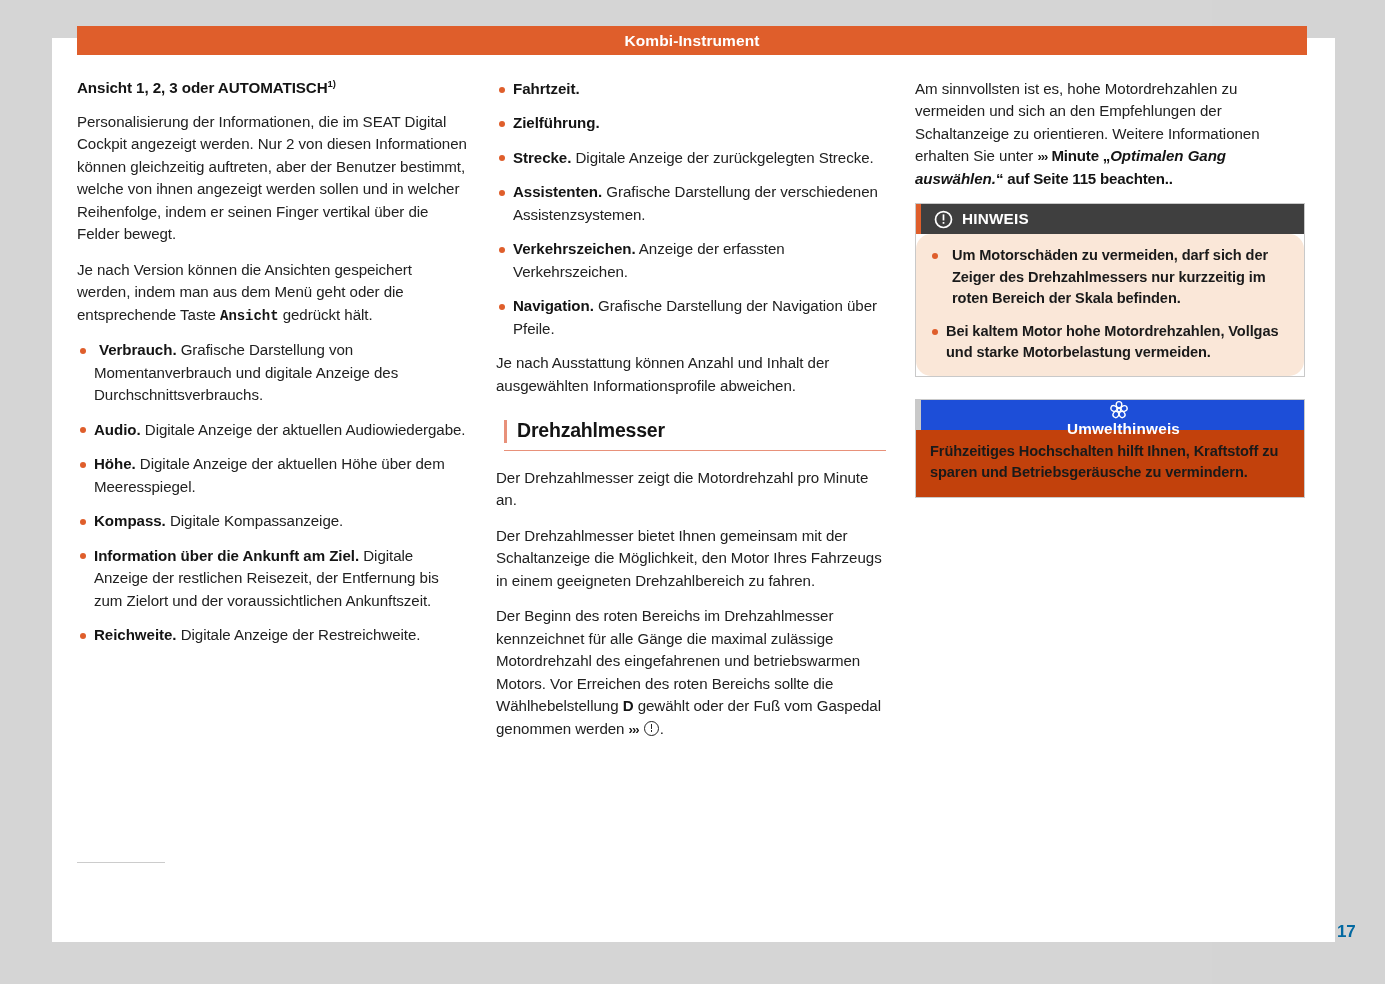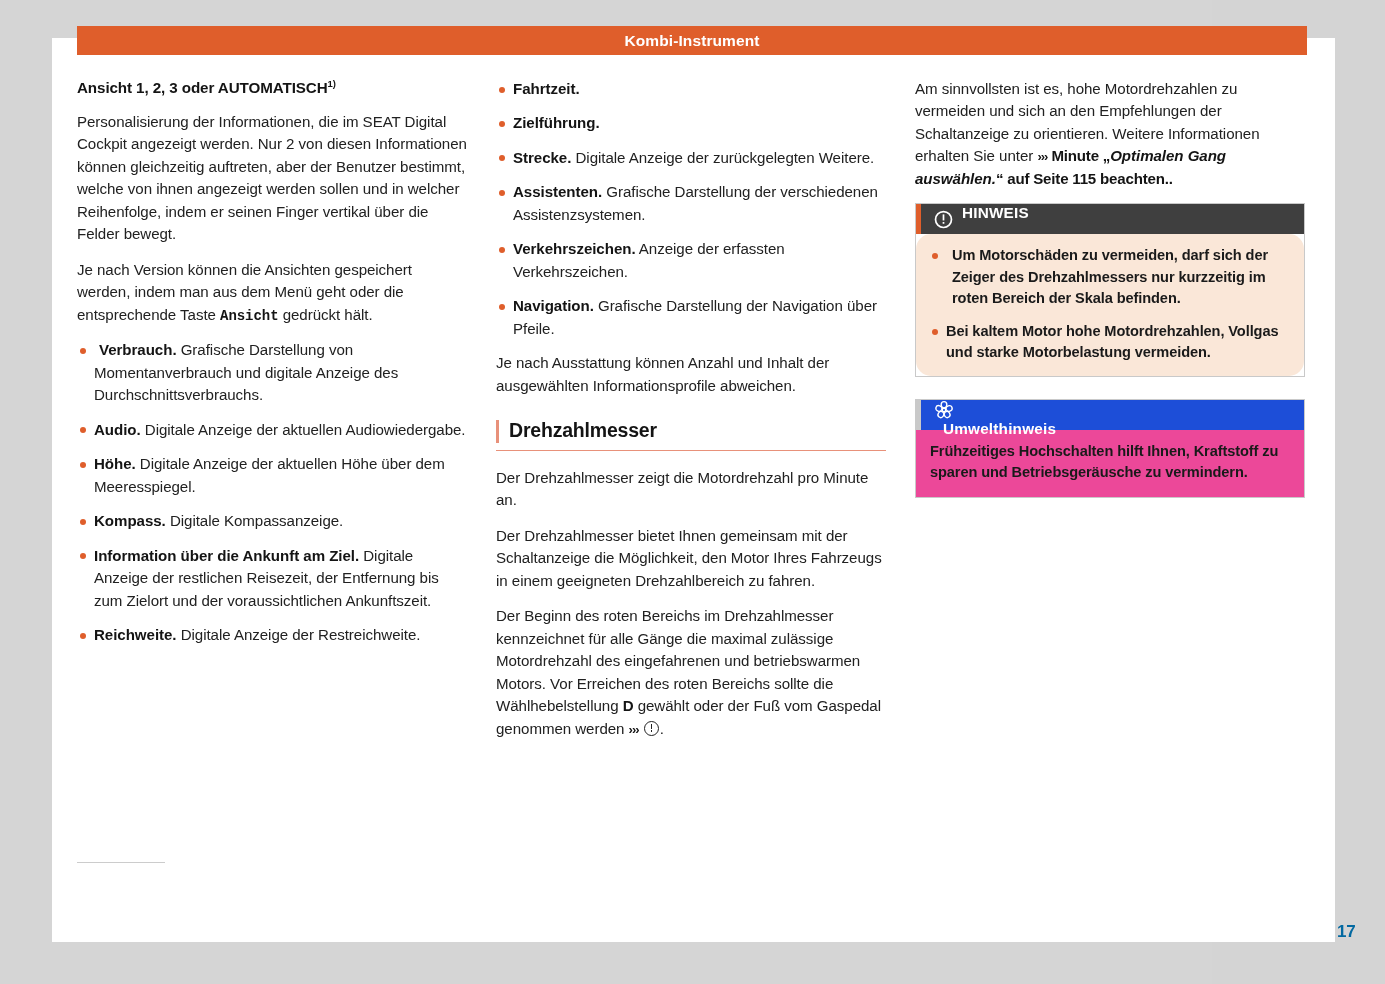--- a/index.html
+++ b/index.html
@@ -177,21 +177,21 @@
     top: 8.6px;
     margin-left: -0.7px;
     width: 1.4px;
     height: 1.4px;
     background: #212121;
   }
 
   
   .section-head {
     position: relative;
-    margin: 22px 0 16px 0;
+    margin: 22px 0 16px 8px;
     padding: 0 0 7px 13px;
     border-bottom: 1.4px solid #e8917a;
   }
   .section-head::before {
     content: "";
     position: absolute;
     left: 0;
     top: 1px;
     bottom: 7px;
     width: 3px;
@@ -208,20 +208,21 @@
 
   
   .callout {
     margin: 0 0 22px 0;
     border: 1px solid #c9c9c9;
   }
   .callout-head {
     position: relative;
     height: 30px;
     display: flex;
+    align-items: center;
     padding-left: 18px;
   }
   .callout-head::before {
     content: "";
     position: absolute;
     left: 0;
     top: 0;
     bottom: 0;
     width: 5px;
   }
@@ -266,21 +267,21 @@
   }
 
   
   .callout.notice .callout-head { background: #3f3f3f; }
   .callout.notice .callout-head::before { background: #df5e2b; }
   .callout.notice .callout-body { background: #fae7d8; border-radius: 15px; }
 
   
   .callout.env .callout-head { background: #1d4ed8; flex-direction: column; }
   .callout.env .callout-head::before { background: #c9c9c9; }
-  .callout.env .callout-body { background: #ec4899; }
+  .callout.env .callout-body { background: #c2410c; }
 
   .head-icon { display: inline-flex; align-items: center; line-height: 0; }
 
   
   .footnote-wrap {
     position: absolute;
     left: 77px;
     top: 862px;
     width: 700px;
   }
@@ -338,21 +339,21 @@
       <div class="bullet"><span class="lead">Reichweite.</span><span> Digitale Anzeige der Restreichweite.</span></div>
 
     </div>
 
     <div class="col col-2">
 
       <div class="bullet"><span class="lead">Fahrtzeit.</span><span></span></div>
 
       <div class="bullet"><span class="lead">Zielführung.</span><span></span></div>
 
-      <div class="bullet"><span class="lead">Strecke.</span><span> Digitale Anzeige der zurückgelegten Weitere.</span></div>
+      <div class="bullet"><span class="lead">Strecke.</span><span> Digitale Anzeige der zurückgelegten Strecke.</span></div>
 
       <div class="bullet"><span class="lead">Assistenten.</span><span> Grafische Darstellung der verschiedenen Assistenzsystemen.</span></div>
 
       <div class="bullet"><span class="lead">Verkehrszeichen.</span><span> Anzeige der erfassten Verkehrszeichen.</span></div>
 
       <div class="bullet"><span class="lead">Navigation.</span><span> Grafische Darstellung der Navigation über Pfeile.</span></div>
 
       <p class="body">Je nach Ausstattung können Anzahl und Inhalt der ausgewählten Informationsprofile abweichen.</p>
 
       <div class="section-head">

